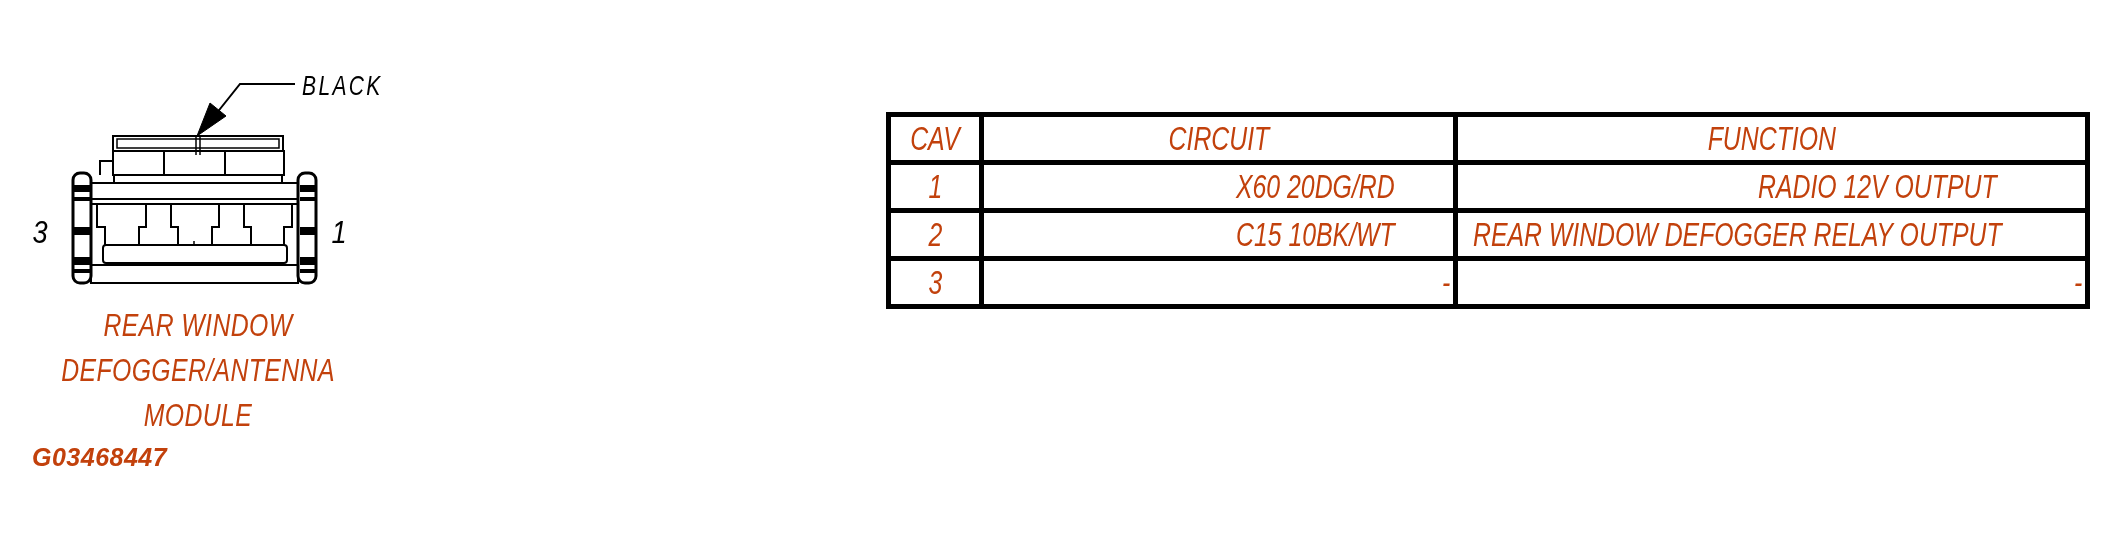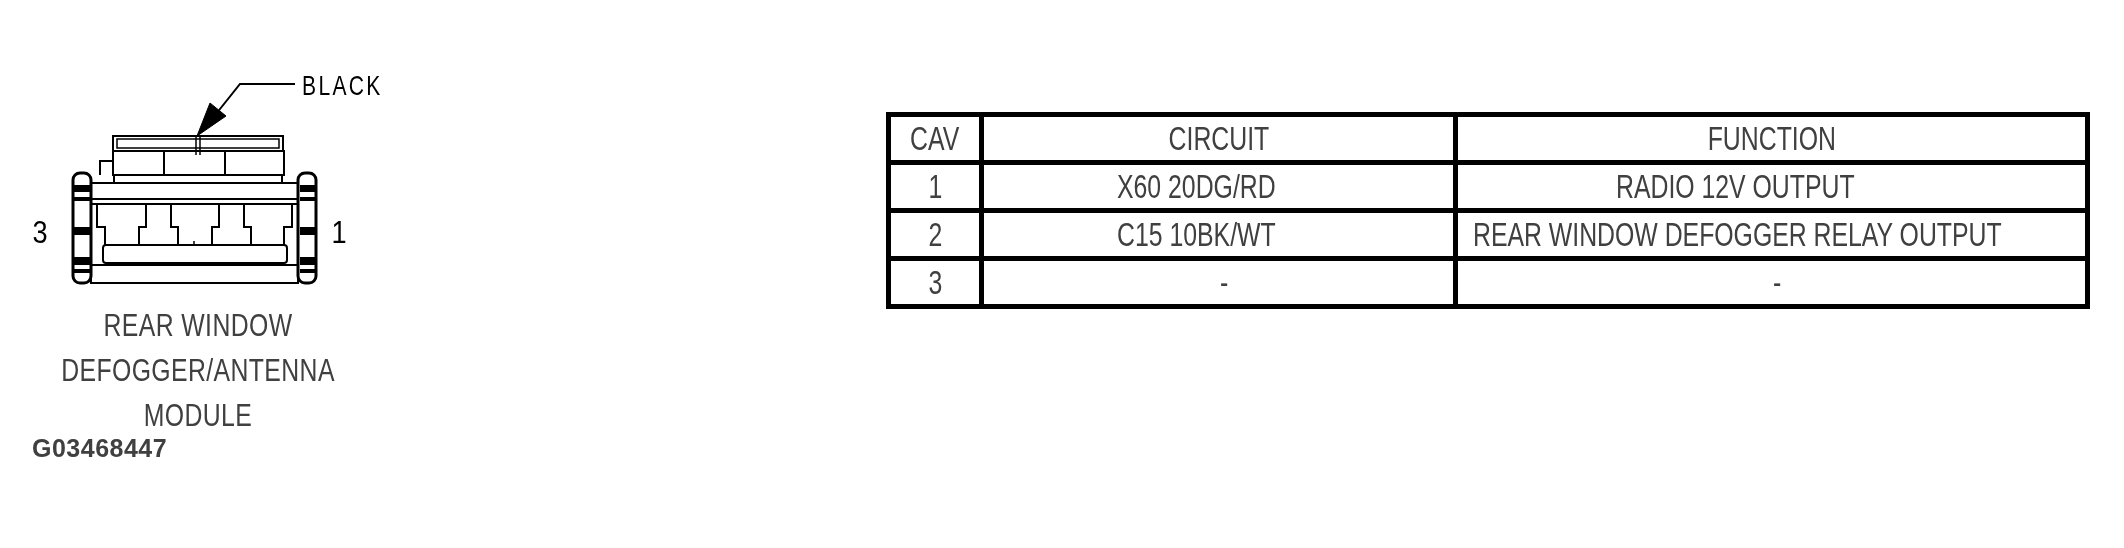--- a/index.html
+++ b/index.html
@@ -1,23 +1,24 @@
 <!DOCTYPE html>
 <html><head>
 <meta charset="utf-8">
 <style>
   html, body { margin: 0; padding: 0; background: #ffffff; }
   .canvas {
     position: relative;
     width: 2124px;
     height: 468px;
     background: #ffffff;
-    color: #404040;
+    color: #c2410c;
     font-family: "Liberation Sans", sans-serif;
     overflow: hidden;
+    font-style: italic;
   }
 
   
   svg.connector { position: absolute; left: 0; top: 0; }
   svg.connector text {
     font-family: "Liberation Sans", sans-serif;
     fill: #000000;
     stroke: none;
   }
 
@@ -32,21 +33,21 @@
     line-height: 45px;
     letter-spacing: 0.5px;
     transform: scaleX(0.80);
     transform-origin: 50% 0;
     white-space: nowrap;
   }
 
   .figid {
     position: absolute;
     left: 32px;
-    top: 434px;
+    top: 443px;
     font-size: 25px;
     font-weight: bold;
     letter-spacing: 0.5px;
   }
 
   
   table.pinout {
     position: absolute;
     left: 886px;
     top: 112px;
@@ -59,21 +60,21 @@
     border: 5px solid #000000;
     height: 43px;
     font-size: 34px;
     font-weight: normal;
     padding: 0;
     vertical-align: middle;
     overflow: hidden;
     white-space: nowrap;
   }
   table.pinout .ctr { text-align: center; }
-  table.pinout .lft { text-align: center; padding-left: 15px; }
+  table.pinout .lft { text-align: right; padding-left: 15px; }
   .cx  { display: inline-block; transform: scaleX(0.73); transform-origin: 0 50%; }
   .cxc { display: inline-block; transform: scaleX(0.73); transform-origin: 50% 50%; }
 </style>
 </head>
 <body>
 
 <div class="canvas">
 
   <svg class="connector" width="430" height="480" viewBox="0 0 430 480">
 

